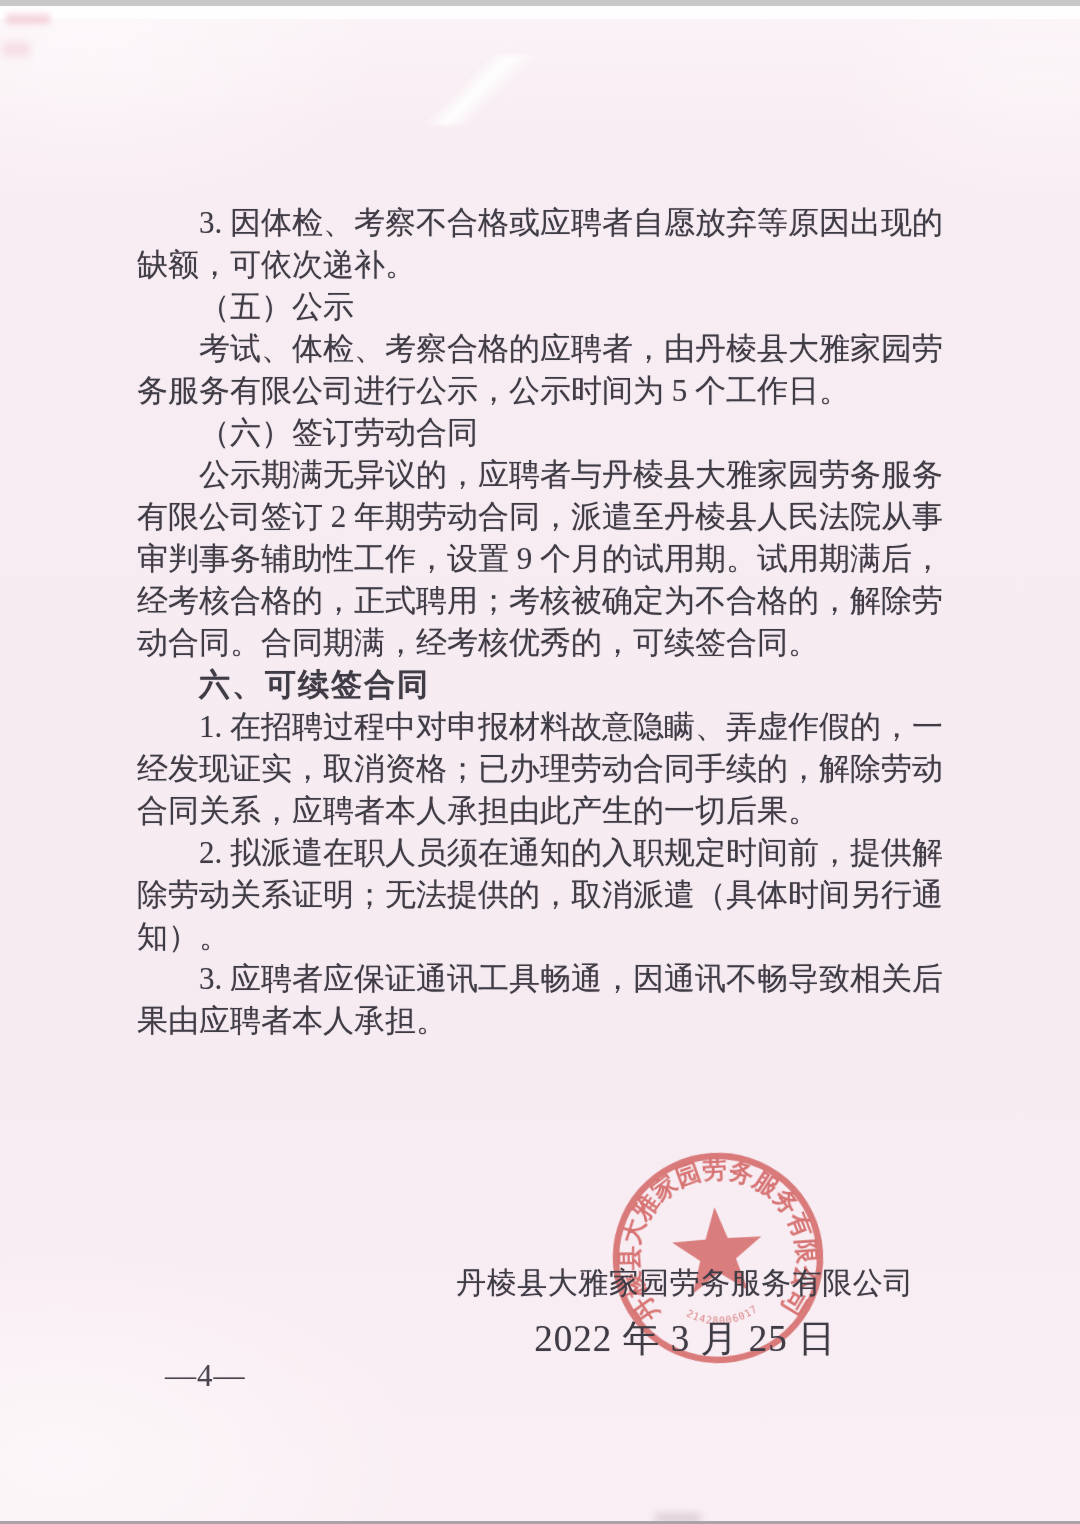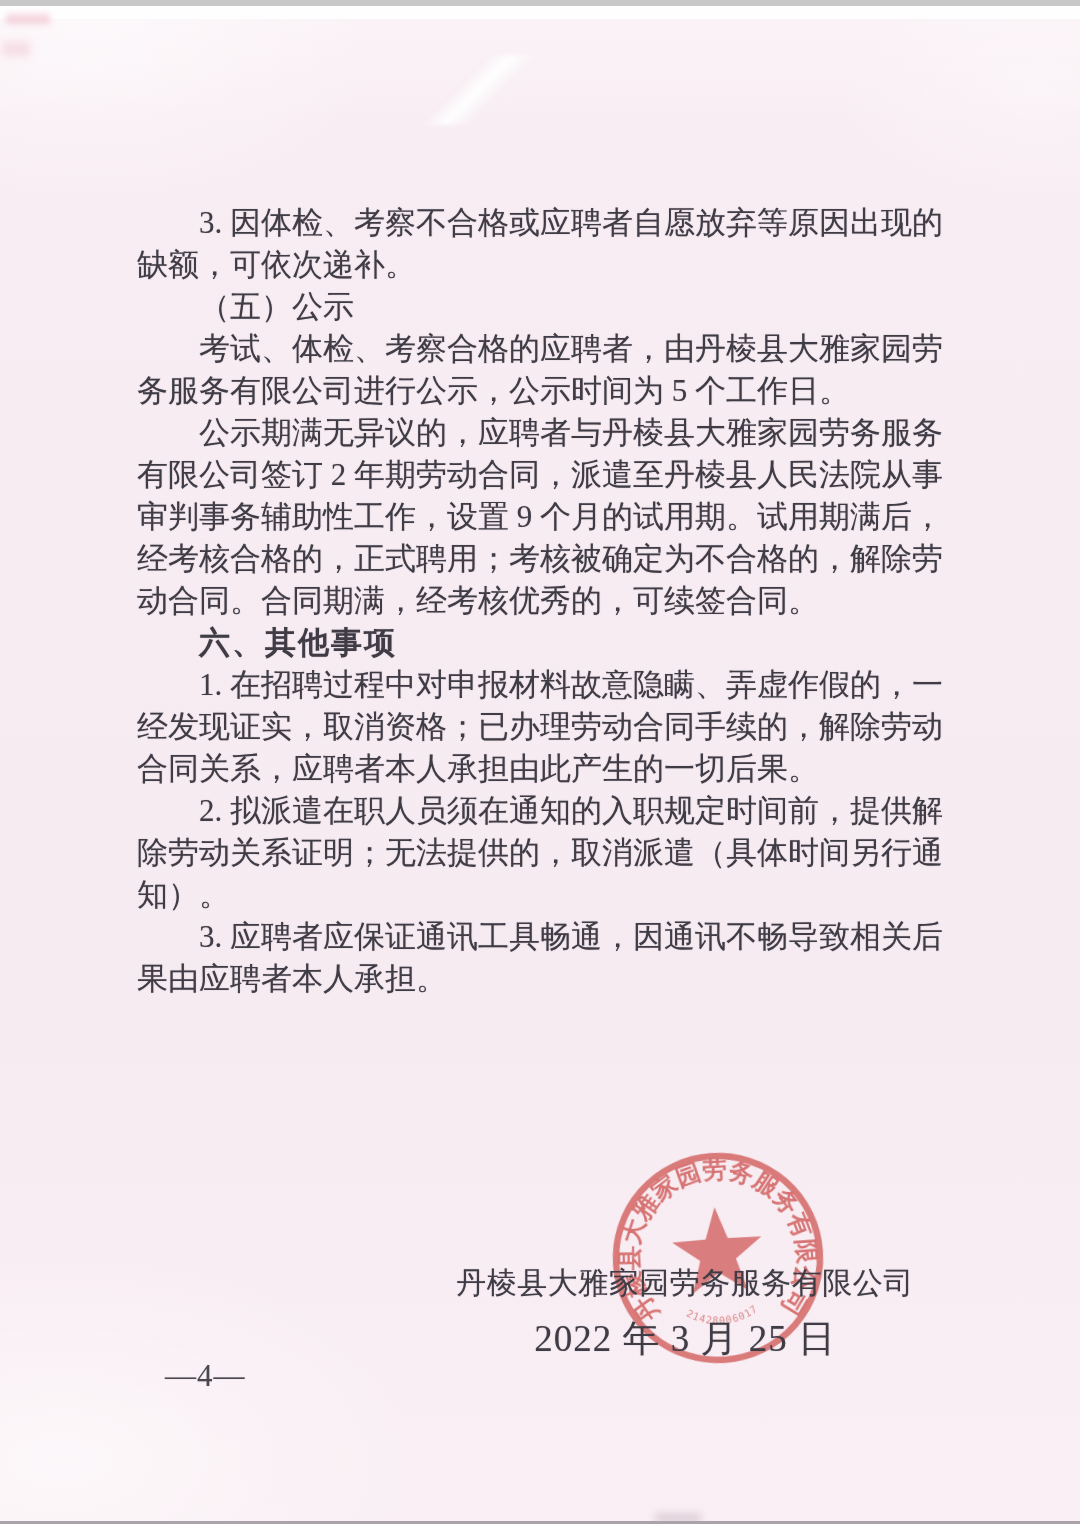--- a/index.html
+++ b/index.html
@@ -117,22 +117,23 @@
   <div class="scan-swoosh"></div>
   <div class="scan-smudge-red-1"></div>
   <div class="scan-smudge-red-2"></div>
   <div class="scan-smudge-gray"></div>
   <div class="scan-strip-bottom"></div>
 
   <div class="doc">
       <p class="para body">3. 因体检、考察不合格或应聘者自愿放弃等原因出现的缺额，可依次递补。</p>
       <p class="para heading2">（五）公示</p>
       <p class="para body">考试、体检、考察合格的应聘者，由丹棱县大雅家园劳务服务有限公司进行公示，公示时间为 5 个工作日。</p>
+      <p class="para heading2">（六）签订劳动合同</p>
       <p class="para body">公示期满无异议的，应聘者与丹棱县大雅家园劳务服务有限公司签订 2 年期劳动合同，派遣至丹棱县人民法院从事审判事务辅助性工作，设置 9 个月的试用期。试用期满后，经考核合格的，正式聘用；考核被确定为不合格的，解除劳动合同。合同期满，经考核优秀的，可续签合同。</p>
-      <p class="para heading1">六、其他事项</p>
+      <p class="para heading1">六、可续签合同</p>
       <p class="para body">1. 在招聘过程中对申报材料故意隐瞒、弄虚作假的，一经发现证实，取消资格；已办理劳动合同手续的，解除劳动合同关系，应聘者本人承担由此产生的一切后果。</p>
       <p class="para body">2. 拟派遣在职人员须在通知的入职规定时间前，提供解除劳动关系证明；无法提供的，取消派遣（具体时间另行通知）。</p>
       <p class="para body">3. 应聘者应保证通讯工具畅通，因通讯不畅导致相关后果由应聘者本人承担。</p>
     </div>
 
   <div class="seal">
     <svg viewBox="0 0 224 224">
       <defs>
         <path id="sealArc" d="M 50.7 163.4 A 80 80 0 1 1 173.3 163.4" fill="none"></path>
         <path id="serialArc" d="M 74.1 166.1 A 66 66 0 0 0 149.9 166.1" fill="none"></path>

